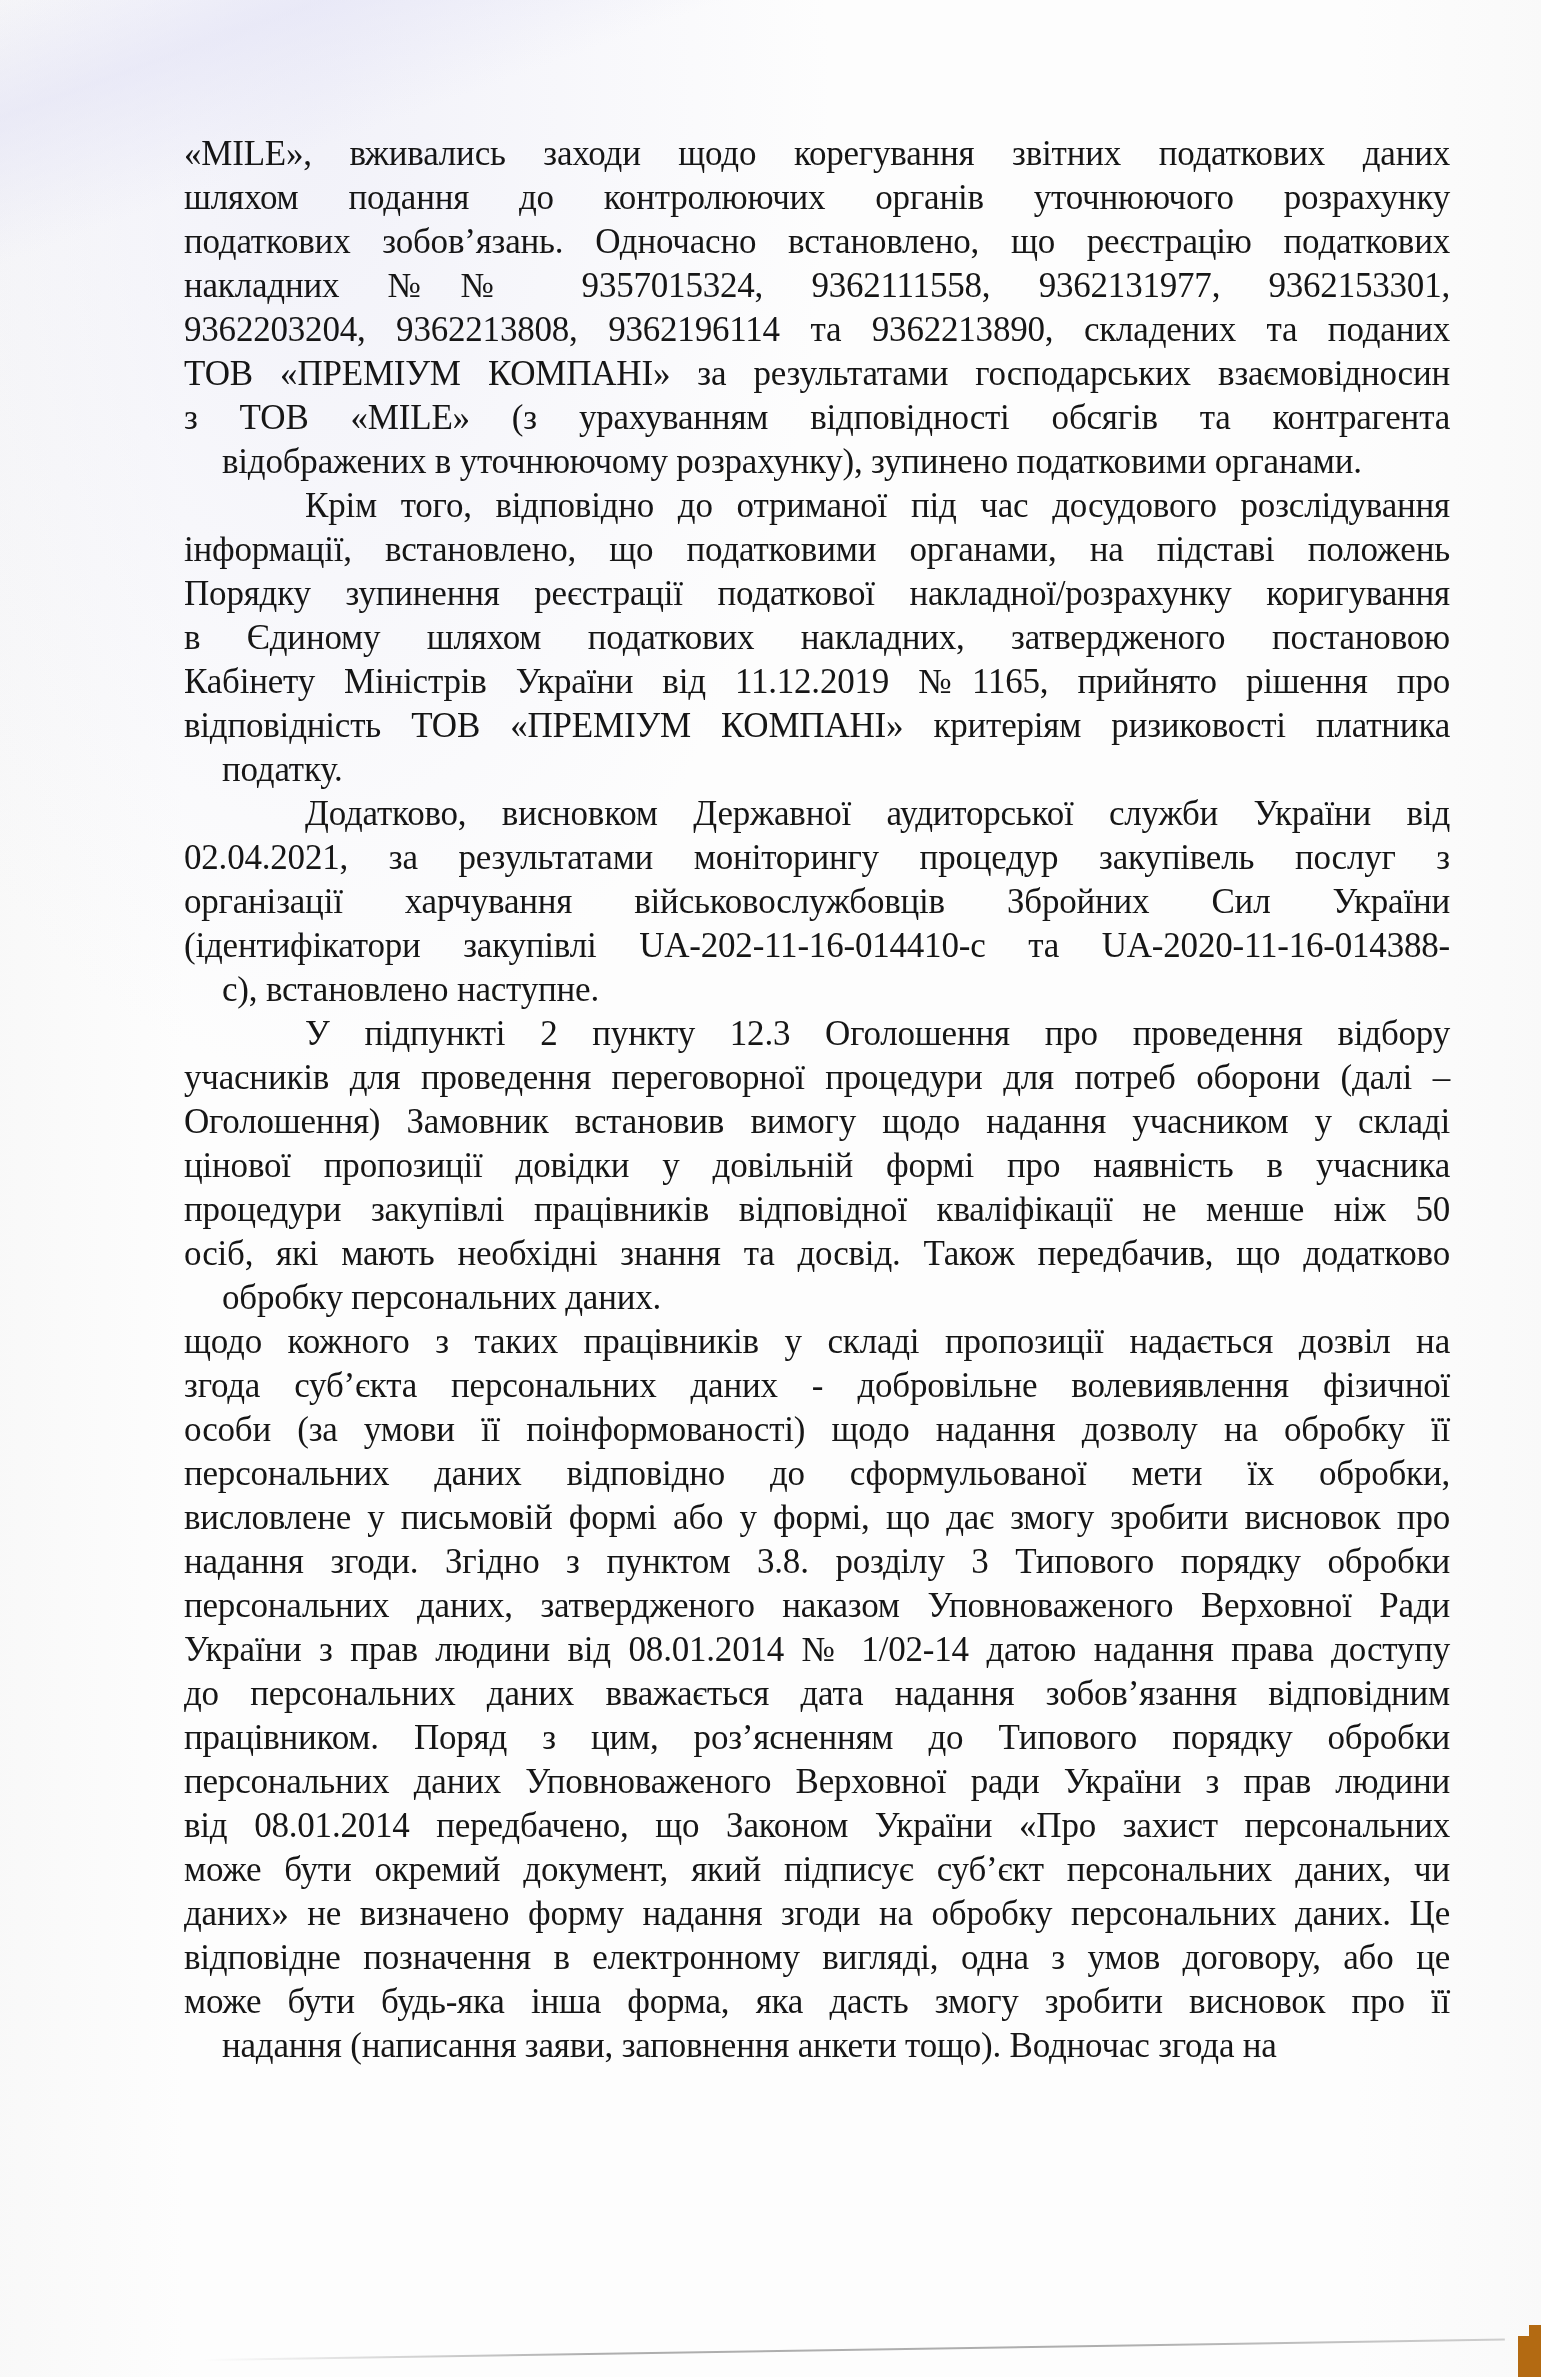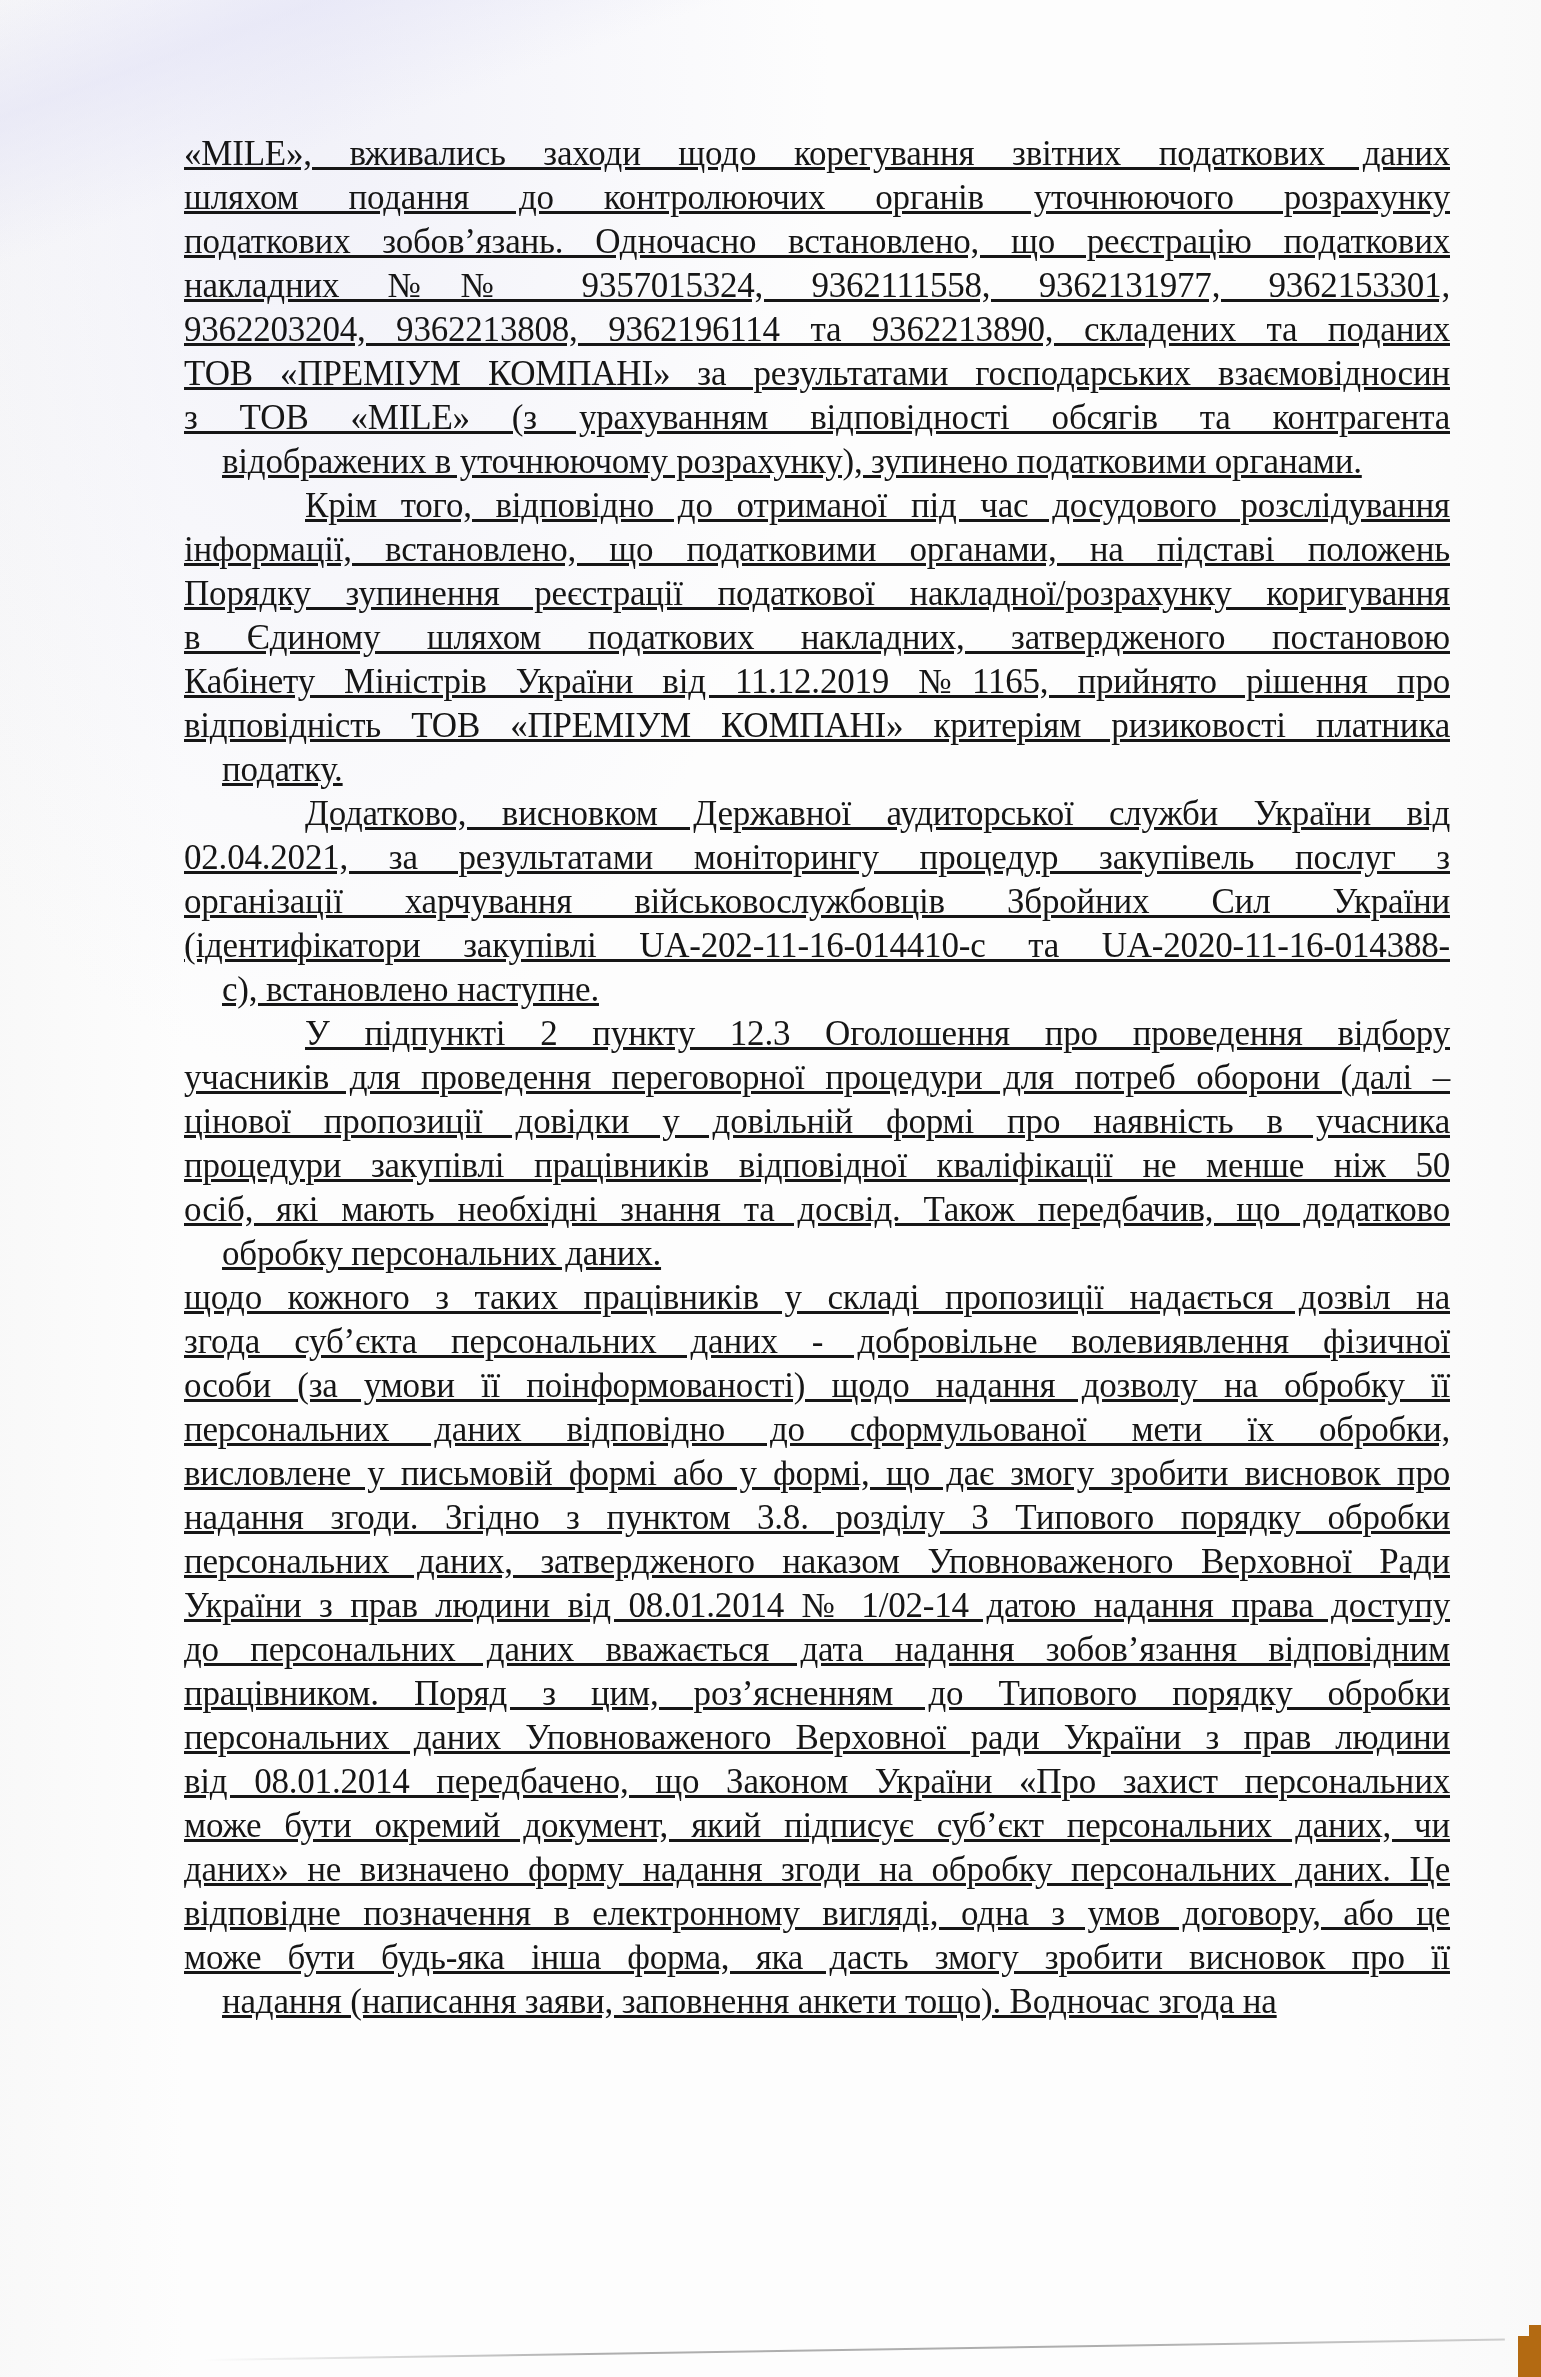--- a/index.html
+++ b/index.html
@@ -10,21 +10,21 @@
     color: #161616;
   }
   .shade {
     position: absolute; left: 0; top: 0; width: 1541px; height: 2377px;
     background:
       linear-gradient(160deg, rgba(215,215,235,0.0) 0%, rgba(225,225,245,0.55) 4%, rgba(255,255,255,0) 9%),
       radial-gradient(ellipse at 20% 5%, rgba(230,230,245,0.5), rgba(255,255,255,0) 30%),
       linear-gradient(90deg, rgba(240,240,240,0.35) 0%, rgba(255,255,255,0) 12%, rgba(255,255,255,0) 88%, rgba(240,240,240,0.3) 100%);
     pointer-events: none;
   }
-  .page { position: absolute; left: 184px; top: 132px; width: 1266px; text-decoration: underline; }
+  .page { position: absolute; left: 184px; top: 132px; width: 1266px; }
   .line {
     position: relative;
     height: 44px; line-height: 44px;
     font-size: 35px;
     white-space: nowrap;
     text-align: justify; text-align-last: justify;
     letter-spacing: -0.2px;
   }
   .line.indent { padding-left: 121px; }
   .line.last { text-align-last: left; margin-left: 38px; }
@@ -69,20 +69,21 @@
     <div>
       <div class="line indent">Додатково, висновком Державної аудиторської служби України від</div>
       <div class="line">02.04.2021, за результатами моніторингу процедур закупівель послуг з</div>
       <div class="line">організації харчування військовослужбовців Збройних Сил України</div>
       <div class="line">(ідентифікатори закупівлі UA-202-11-16-014410-с та UA-2020-11-16-014388-</div>
       <div class="line last">с), встановлено наступне.</div>
     </div>
     <div>
       <div class="line indent">У підпункті 2 пункту 12.3 Оголошення про проведення відбору</div>
       <div class="line">учасників для проведення переговорної процедури для потреб оборони (далі –</div>
+      <div class="line">Оголошення) Замовник встановив вимогу щодо надання учасником у складі</div>
       <div class="line">цінової пропозиції довідки у довільній формі про наявність в учасника</div>
       <div class="line">процедури закупівлі працівників відповідної кваліфікації не менше ніж 50</div>
       <div class="line">осіб, які мають необхідні знання та досвід. Також передбачив, що додатково</div>
       <div class="line last">обробку персональних даних.</div>
       <div class="line">щодо кожного з таких працівників у складі пропозиції надається дозвіл на</div>
     </div>
     <div>
       <div class="line">згода суб’єкта персональних даних - добровільне волевиявлення фізичної</div>
       <div class="line">особи (за умови її поінформованості) щодо надання дозволу на обробку її</div>
       <div class="line">персональних даних відповідно до сформульованої мети їх обробки,</div>

